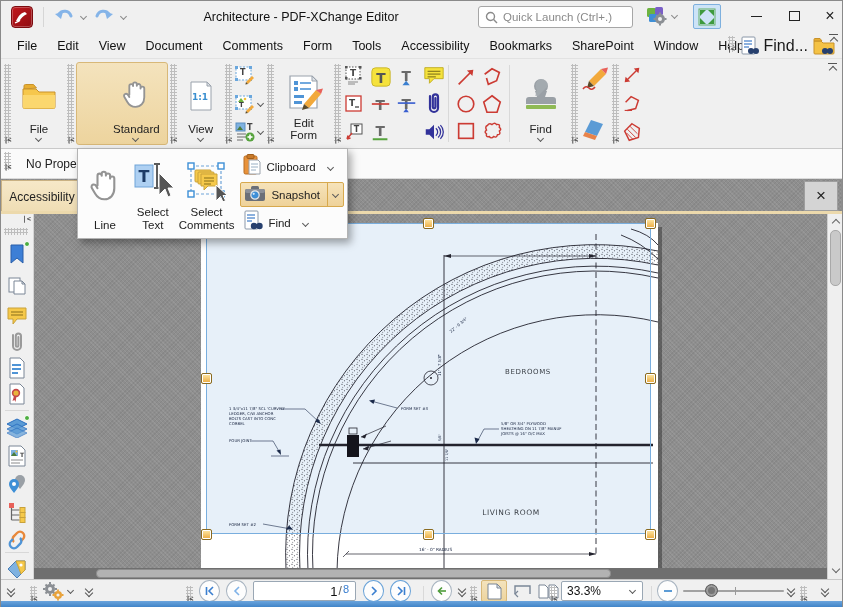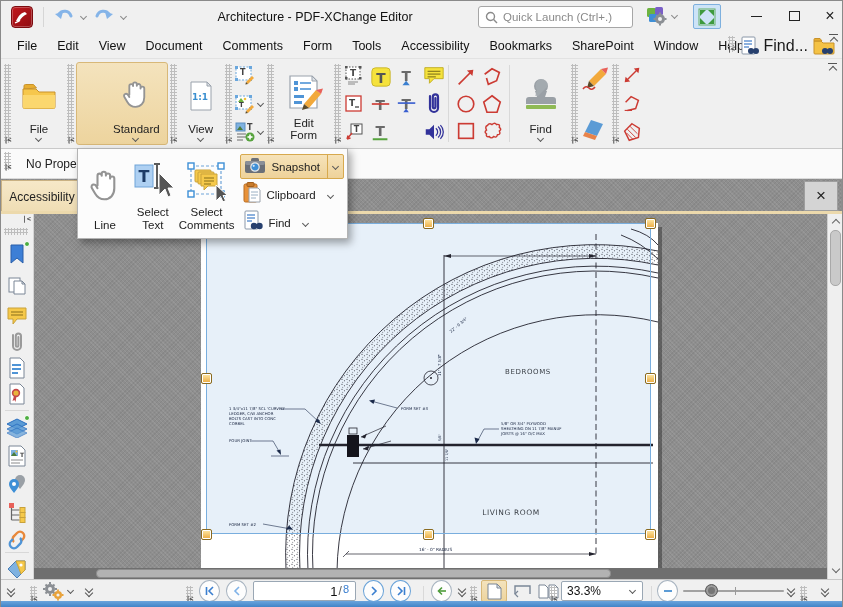--- a/index.html
+++ b/index.html
@@ -24,21 +24,21 @@
     background-image:radial-gradient(#bdbdbd 1px, transparent 1.1px); background-size:3px 3px; position:relative; }
   .snapmark { position:absolute; bottom:-1px; left:0; font:bold 7px "DejaVu Sans Mono", monospace; color:#444; letter-spacing:-1px; }
   .vsep { width:1px; align-self:stretch; background:#d9d9d9; margin:4px 2px; }
 
   
   #titlebar { position:absolute; left:0; top:0; right:0; height:32px; display:flex; align-items:center; background:#f0f0f0; }
   .appicon { width:22px; height:22px; margin-left:10px; border-radius:4px;
     background:linear-gradient(135deg,#c2181d,#8f0d12); border:1px solid #7c0b0f; position:relative; box-shadow:inset 0 0 0 1px rgba(255,255,255,.25); }
   .titlesep { width:1px; height:20px; background:#d6d6d6; margin:0 8px 0 10px; }
   .undoredo { display:flex; align-items:center; gap:4px; }
-  #wintitle { position:absolute; left:184px; width:260px; text-align:center; font-size:12.5px; color:#111; }
+  #wintitle { position:absolute; left:170px; width:260px; text-align:center; font-size:12.5px; color:#111; }
   .qlaunch { position:absolute; left:477px; top:5px; width:155px; height:22px; background:#fff; border:1px solid #a6a6a6;
     border-radius:3px; display:flex; align-items:center; padding:0 6px; gap:5px; }
   .qlaunch .ph { color:#8a8a8a; font-size:11.5px; white-space:nowrap; }
   #uiopts { position:absolute; left:644px; top:4px; display:flex; align-items:center; gap:4px; }
   #fsbtn { position:absolute; left:692px; top:3px; width:28px; height:25px; background:#cde3f7; border:1px solid #7eb0de; border-radius:2px;
     display:flex; align-items:center; justify-content:center; }
   .wbtn { position:absolute; top:0; width:34px; height:30px; display:flex; align-items:center; justify-content:center; color:#222; }
   #minbtn { left:738px; } #maxbtn { left:776px; } #closebtn { left:812px; font-size:16px; }
   .maxglyph { width:11px; height:10px; border:1.3px solid #222; }
   .minglyph { width:11px; height:0; border-top:1.3px solid #222; }
@@ -874,50 +874,50 @@
               <rect x="2" y="30" width="6" height="6"></rect>
               <rect x="32" y="30" width="6" height="6"></rect>
             </g>
           <polygon points="30,24 30,40 34.5,35.5 37,41 39.5,39.5 37,34.5 41.5,34.5" fill="#555" stroke="#fff" stroke-width="1"></polygon>
         </svg>
       </span>
       <span class="lbl">Select
 Comments</span>
     </div>
     <div class="ddcol">
-      <div class="ddrow hl">
-        <span>
-          <svg width="22" height="17" viewBox="0 0 22 17">
-              <rect x="1" y="4" width="20" height="12" rx="2" fill="#6a6f78"></rect>
-              <rect x="7" y="1" width="8" height="4" rx="1.5" fill="#6a6f78"></rect>
-              <rect x="1" y="4" width="20" height="4" rx="2" fill="#8a8f98"></rect>
-              <circle cx="11" cy="10" r="4.2" fill="#3f8fd6" stroke="#e8e8e8" stroke-width="1.2"></circle>
-              <circle cx="9.7" cy="8.8" r="1.1" fill="#cfe6fa"></circle>
-            </svg>
-        </span>
-        <span class="lbl">Snapshot</span>
-        <span class="chevcell">
-            <span class="chev"></span>
-          </span>
-      </div>
       <div class="ddrow">
         <span>
           <svg width="18" height="22" viewBox="0 0 18 22">
               <rect x="1" y="2" width="13" height="18" rx="1.5" fill="#e8923a" stroke="#b86d22"></rect>
               <rect x="4" y="0.5" width="7" height="4" rx="1" fill="#c87a2a" stroke="#a05e1c"></rect>
               <path d="M6 6 h9 l2 2 v12 H6 z" fill="#fff" stroke="#9aa2ac"></path>
               <g stroke="#9ab0c4" stroke-width="1">
                 <line x1="8" y1="10" x2="15" y2="10"></line>
                 <line x1="8" y1="13" x2="15" y2="13"></line>
                 <line x1="8" y1="16" x2="13" y2="16"></line>
               </g>
             </svg>
         </span>
         <span class="lbl">Clipboard</span>
         <span class="chevcell"><span class="chev"></span></span>
+      </div>
+      <div class="ddrow hl">
+        <span>
+          <svg width="22" height="17" viewBox="0 0 22 17">
+              <rect x="1" y="4" width="20" height="12" rx="2" fill="#6a6f78"></rect>
+              <rect x="7" y="1" width="8" height="4" rx="1.5" fill="#6a6f78"></rect>
+              <rect x="1" y="4" width="20" height="4" rx="2" fill="#8a8f98"></rect>
+              <circle cx="11" cy="10" r="4.2" fill="#3f8fd6" stroke="#e8e8e8" stroke-width="1.2"></circle>
+              <circle cx="9.7" cy="8.8" r="1.1" fill="#cfe6fa"></circle>
+            </svg>
+        </span>
+        <span class="lbl">Snapshot</span>
+        <span class="chevcell">
+            <span class="chev"></span>
+          </span>
       </div>
       <div class="ddrow">
         <span>
           <svg width="20" height="22" viewBox="0 0 20 22">
               <rect x="2" y="1" width="13" height="18" rx="1" fill="#fff" stroke="#8a97a8"></rect>
               <g stroke="#5a8fd0" stroke-width="1.4">
                 <line x1="4" y1="5" x2="12" y2="5"></line>
                 <line x1="4" y1="8" x2="12" y2="8"></line>
                 <line x1="4" y1="11" x2="9" y2="11"></line>
               </g>

